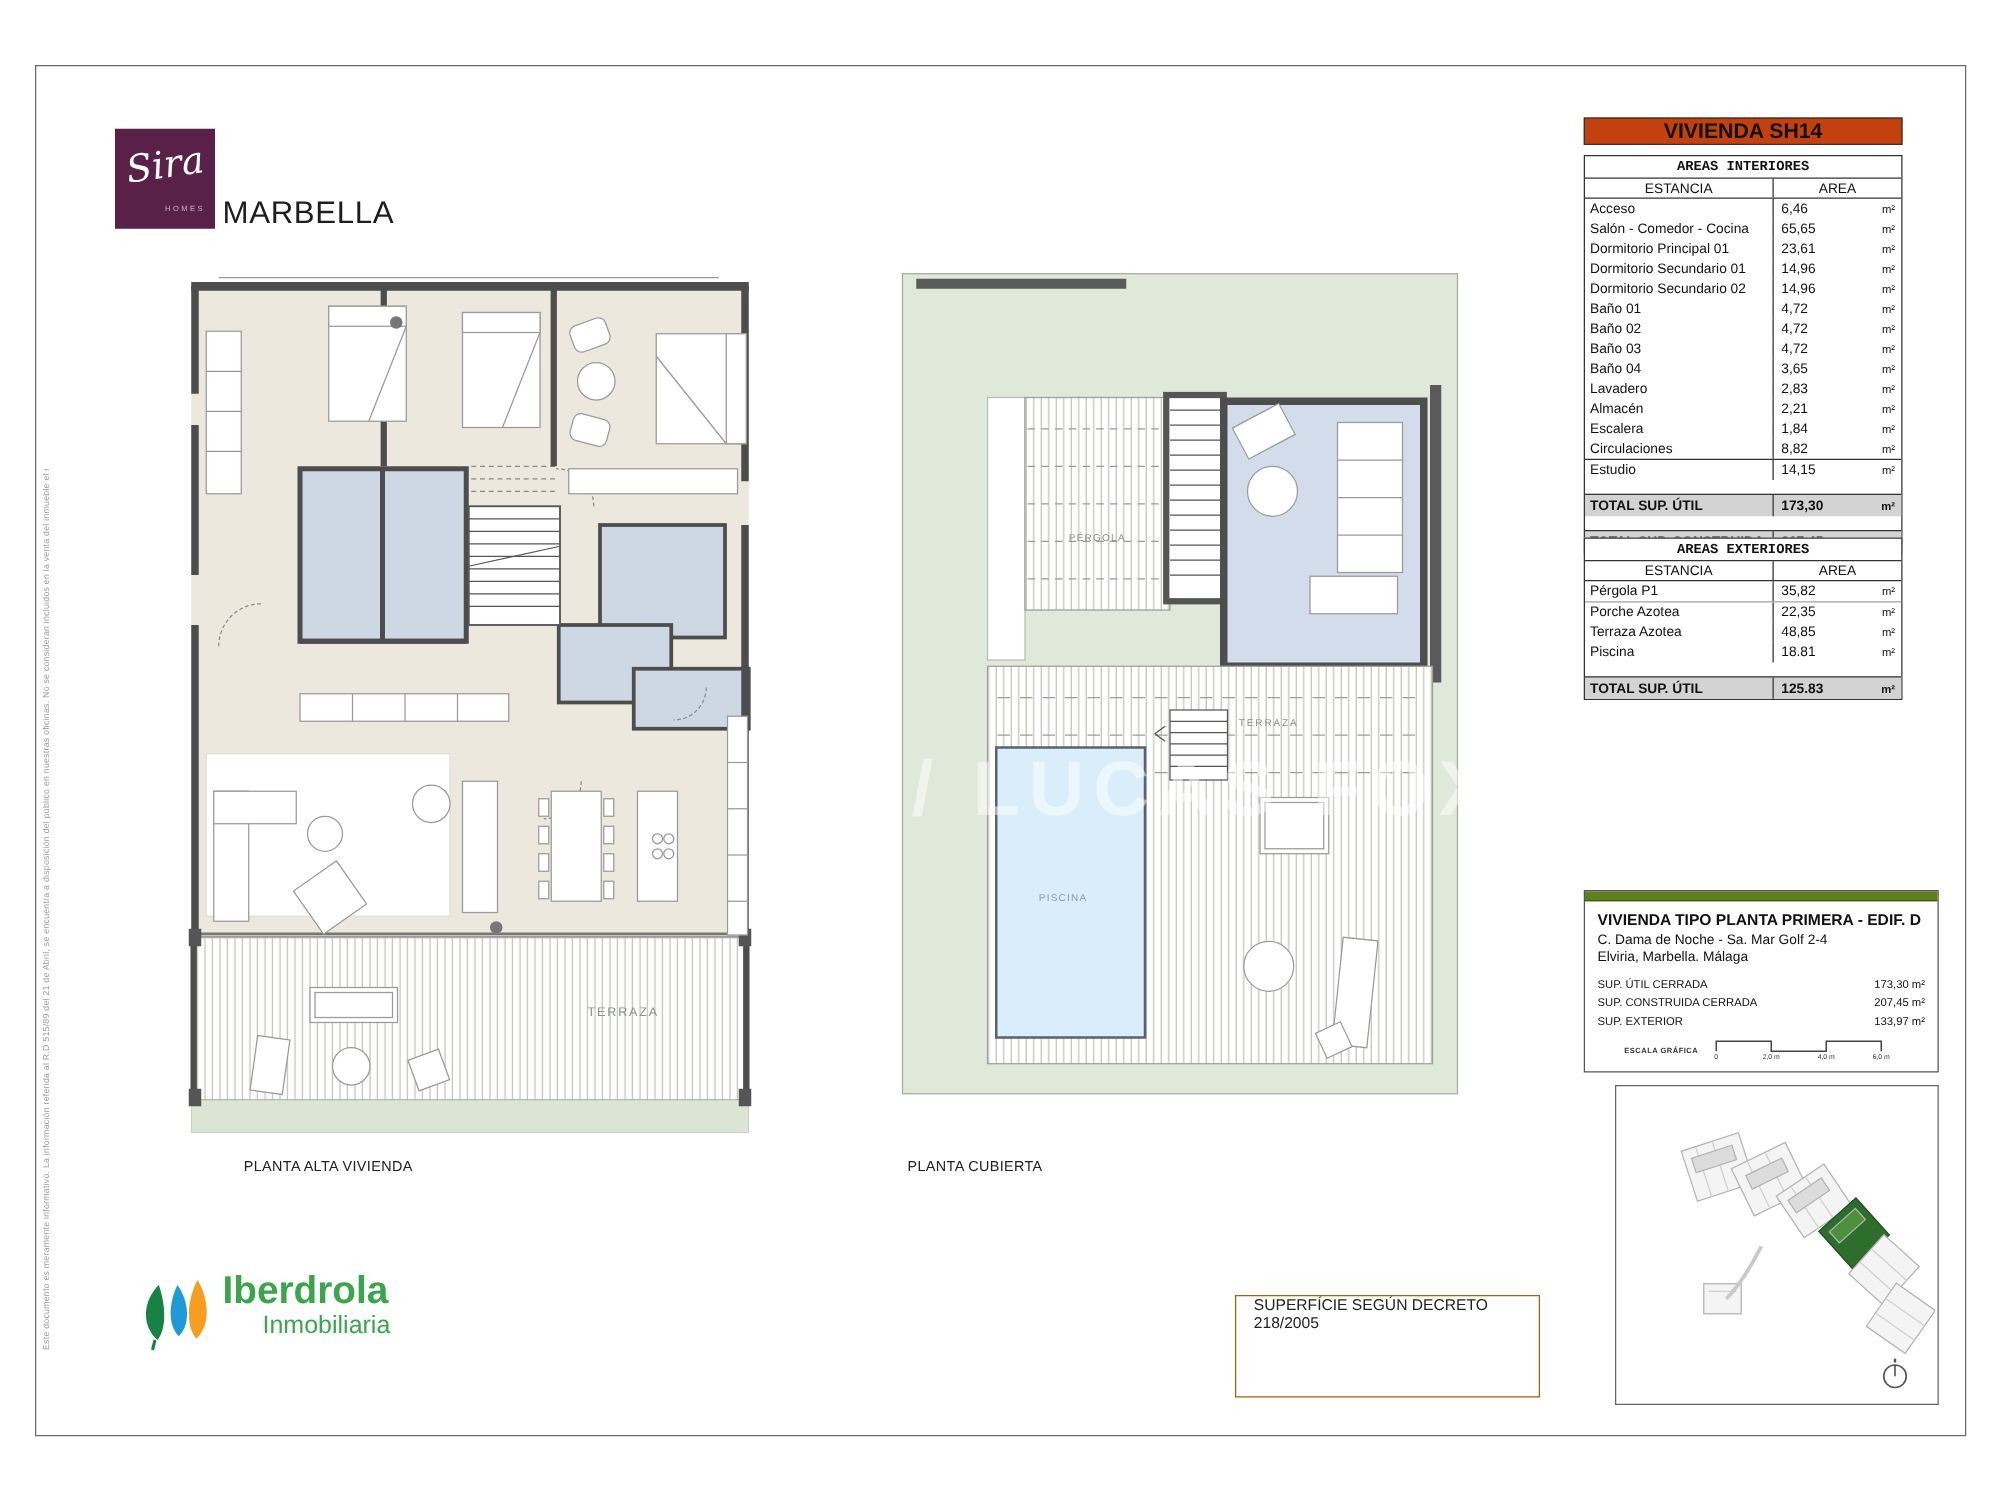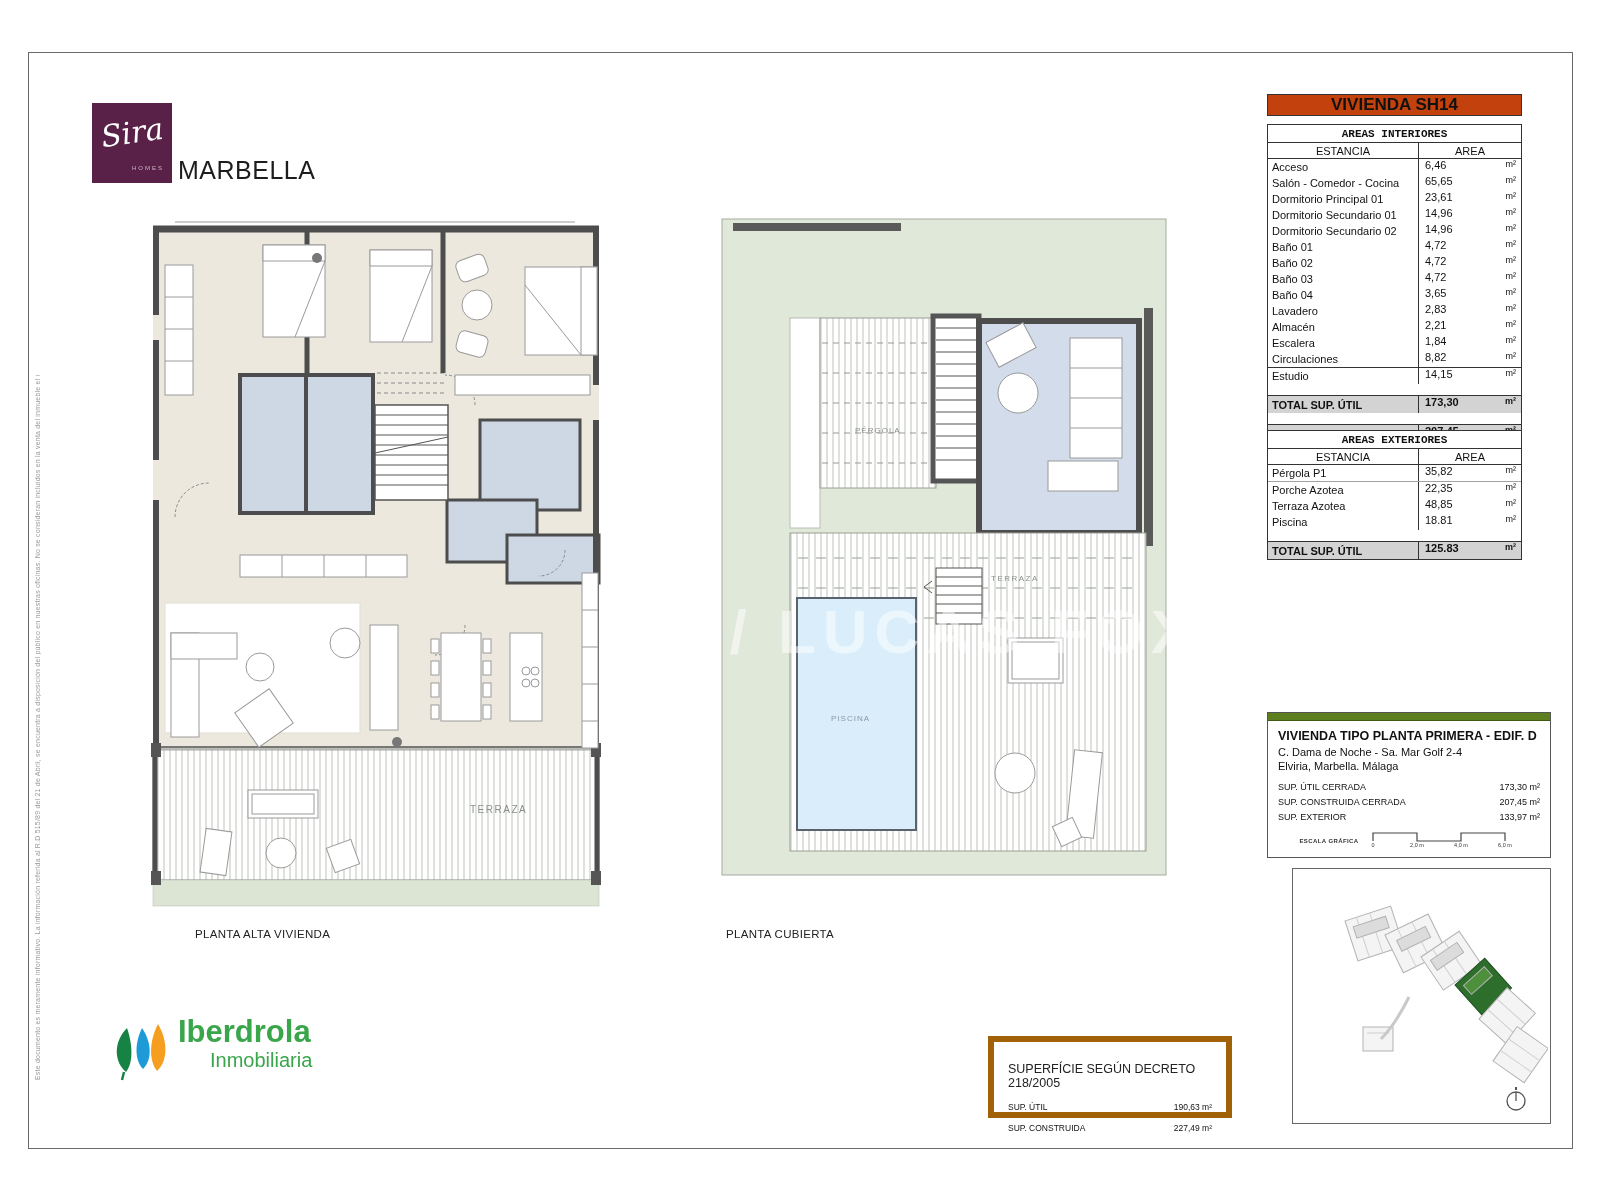--- a/index.html
+++ b/index.html
@@ -25,42 +25,42 @@
   .unit-header{left:1267px;top:94px;width:253px;height:20px;background:#c2410c;
       border:1px solid #333;font-weight:bold;font-size:17px;display:flex;
       align-items:center;justify-content:center;}
 
   .areas-table{background:#fff;border:1px solid #333;}
   .t-title{height:17px;border-bottom:1px solid #333;font-weight:bold;font-size:11px;
       display:flex;align-items:center;justify-content:center;font-family:Liberation Mono, monospace;}
   .t-cols{height:15px;border-bottom:1px solid #333;display:flex;font-size:11px;}
   .t-cols .th0{width:150px;border-right:1px solid #333;display:flex;align-items:center;justify-content:center;}
   .t-cols .th1{flex:1;display:flex;align-items:center;justify-content:center;}
-  .trow{display:flex;align-items:flex-start;height:16px;font-size:11px;}
+  .trow{display:flex;align-items:center;height:16px;font-size:11px;}
   .trow .c0{width:146px;padding-left:4px;border-right:1px solid #333;height:100%;
       display:flex;align-items:center;white-space:nowrap;}
   .trow .c1{width:58px;padding-left:6px;}
   .trow .c2{flex:1;text-align:right;padding-right:5px;font-size:9px;}
   .trow.total{background:#d3d3d3;font-weight:bold;border-top:1px solid #333;height:17px;margin-top:11px;}
   .tbl-int .trow:last-child{border-top:1px solid #333;}
   .tbl-ext .trow:first-child{border-bottom:1px solid #a3a3a3;}
 
   .infobox{left:1267px;top:712px;width:282px;height:144px;border:1px solid #555;background:#fff;}
   .infobar{height:7px;background:#5e7f20;border-bottom:1px solid #3f5a12;}
   .info-title{font-weight:bold;font-size:12.5px;margin:8px 10px 2px;}
   .info-addr{font-size:11px;margin:0 10px;line-height:1.3;}
   .info-rows{margin:6px 10px 0;}
   .irow{display:flex;height:15px;align-items:center;font-size:9px;}
   .irow .c1{flex:1;text-align:right;}
   .scalebar{display:flex;align-items:flex-end;justify-content:center;margin-top:3px;gap:8px;}
   .sb-label{font-size:6px;font-weight:bold;color:#333;margin-bottom:4px;letter-spacing:.4px;}
 
   .siteplan{left:1292px;top:868px;width:257px;height:254px;border:1px solid #666;background:#fff;}
 
-  .decreto{left:988px;top:1036px;width:244px;height:82px;border:6px solid #a16207;background:#fff;padding:20px 14px 0;box-sizing:border-box;}
+  .decreto{left:988px;top:1036px;width:244px;height:82px;border:1px solid #a16207;background:#fff;padding:0 14px 0;box-sizing:border-box;}
   .dec-title{font-size:12.5px;color:#222;margin-bottom:6px;}
   .drow{display:flex;height:21px;align-items:center;font-size:8.5px;}
   .drow .c1{flex:1;text-align:right;}
 
   .iber{left:112px;top:1016px;display:flex;align-items:flex-start;gap:8px;}
   .iber-name{font-size:31px;color:#3aa64b;font-weight:bold;line-height:1.05;}
   .iber-sub{font-size:20px;color:#3aa64b;line-height:1.1;margin-left:32px;}
 
   .watermark{left:612px;top:596px;font-size:62px;font-weight:bold;
       color:rgba(255,255,255,0.5);letter-spacing:7px;z-index:5;white-space:nowrap;}
@@ -508,30 +508,20 @@
   <g>
     <circle cx="223" cy="232" r="9" fill="none" stroke="#555" stroke-width="1.3"></circle>
     <line x1="223" y1="223" x2="223" y2="232" stroke="#555" stroke-width="1.3"></line>
     <line x1="223" y1="218" x2="223" y2="221" stroke="#555" stroke-width="2"></line>
   </g>
 </svg>
 </div>
 
 <div class="abs decreto">
   <div class="dec-title">SUPERFÍCIE SEGÚN DECRETO 218/2005</div>
-  <div>
-      <div class="drow">
-        <div class="c0">SUP. ÚTIL</div>
-        <div class="c1">190,63 m²</div>
-      </div>
-      <div class="drow">
-        <div class="c0">SUP. CONSTRUIDA</div>
-        <div class="c1">227,49 m²</div>
-      </div>
-    </div>
 </div>
 
 <div class="abs iber">
   <svg width="58" height="66" viewBox="0 0 58 66">
     <path d="M14,56 C2,46 1,26 15,12 C20,26 22,46 14,56 Z" fill="#168244"></path>
     <line x1="12" y1="56" x2="10" y2="64" stroke="#168244" stroke-width="2.5"></line>
     <path d="M30,12 C39,25 41,43 31,53 C22,44 23,26 30,12 Z" fill="#1e9bd7"></path>
     <path d="M46,8 C55,23 57,44 45,55 C36,44 38,23 46,8 Z" fill="#f59e20"></path>
   </svg>
   <div>

